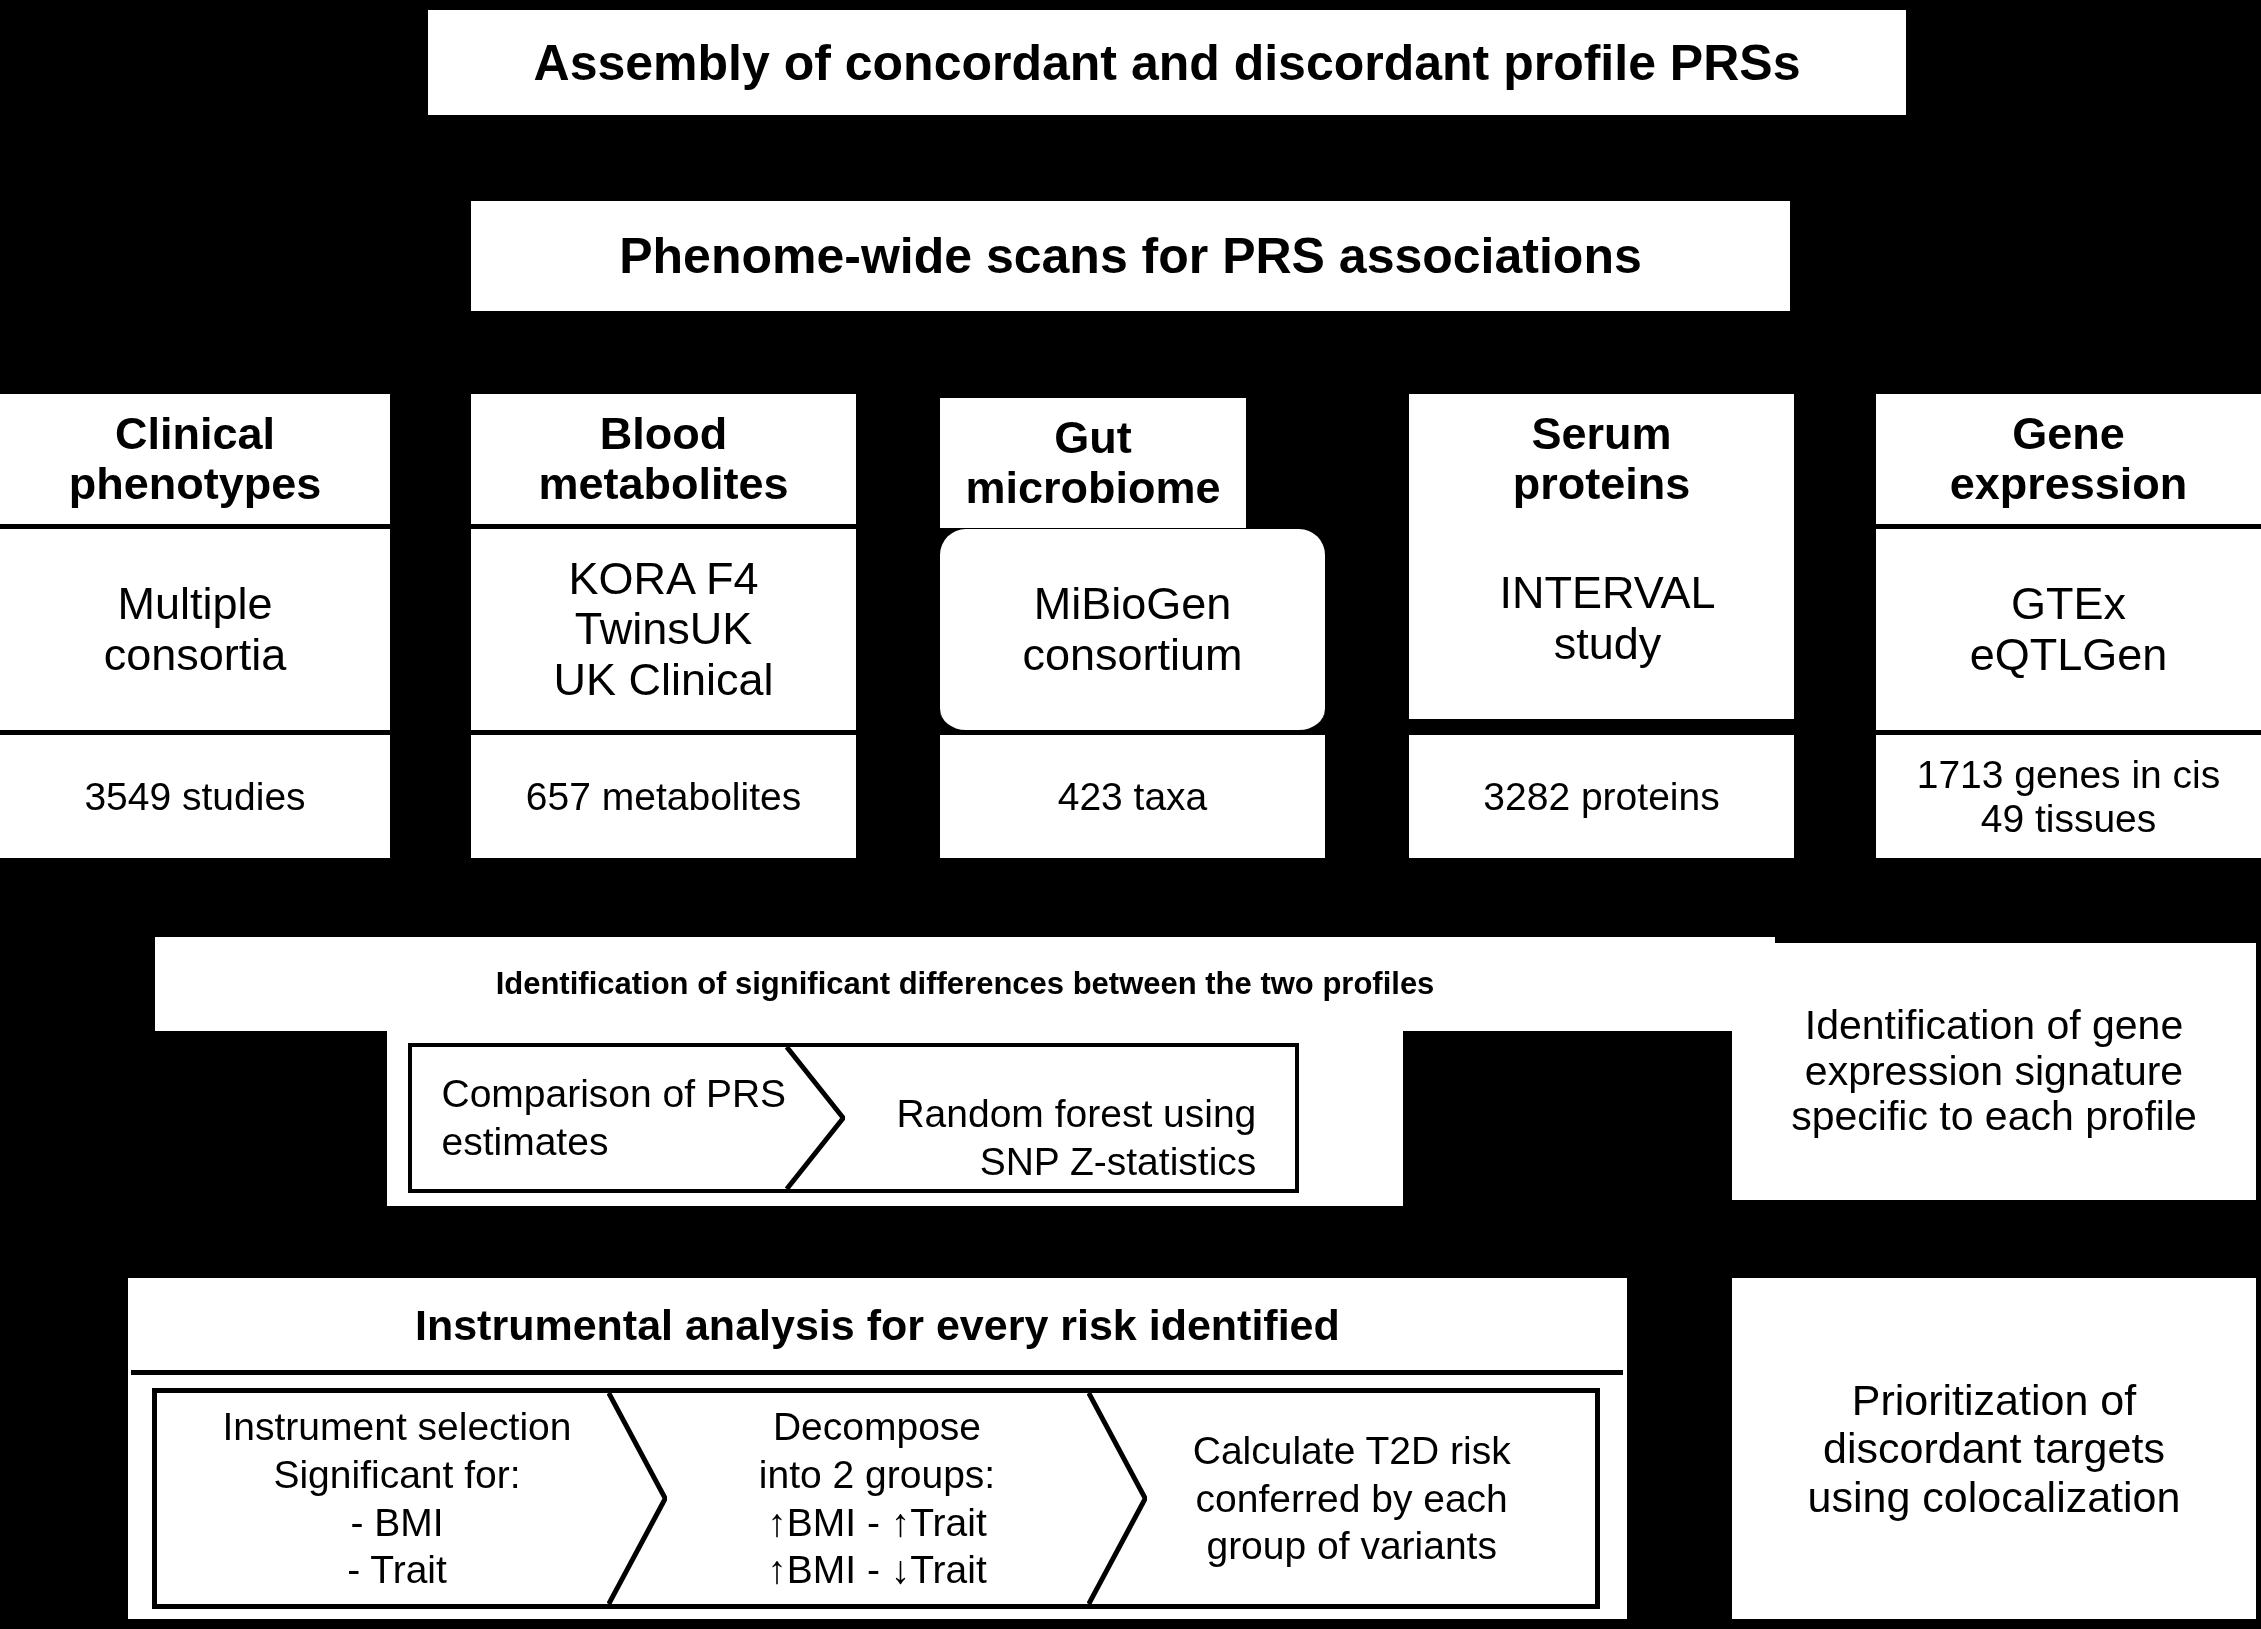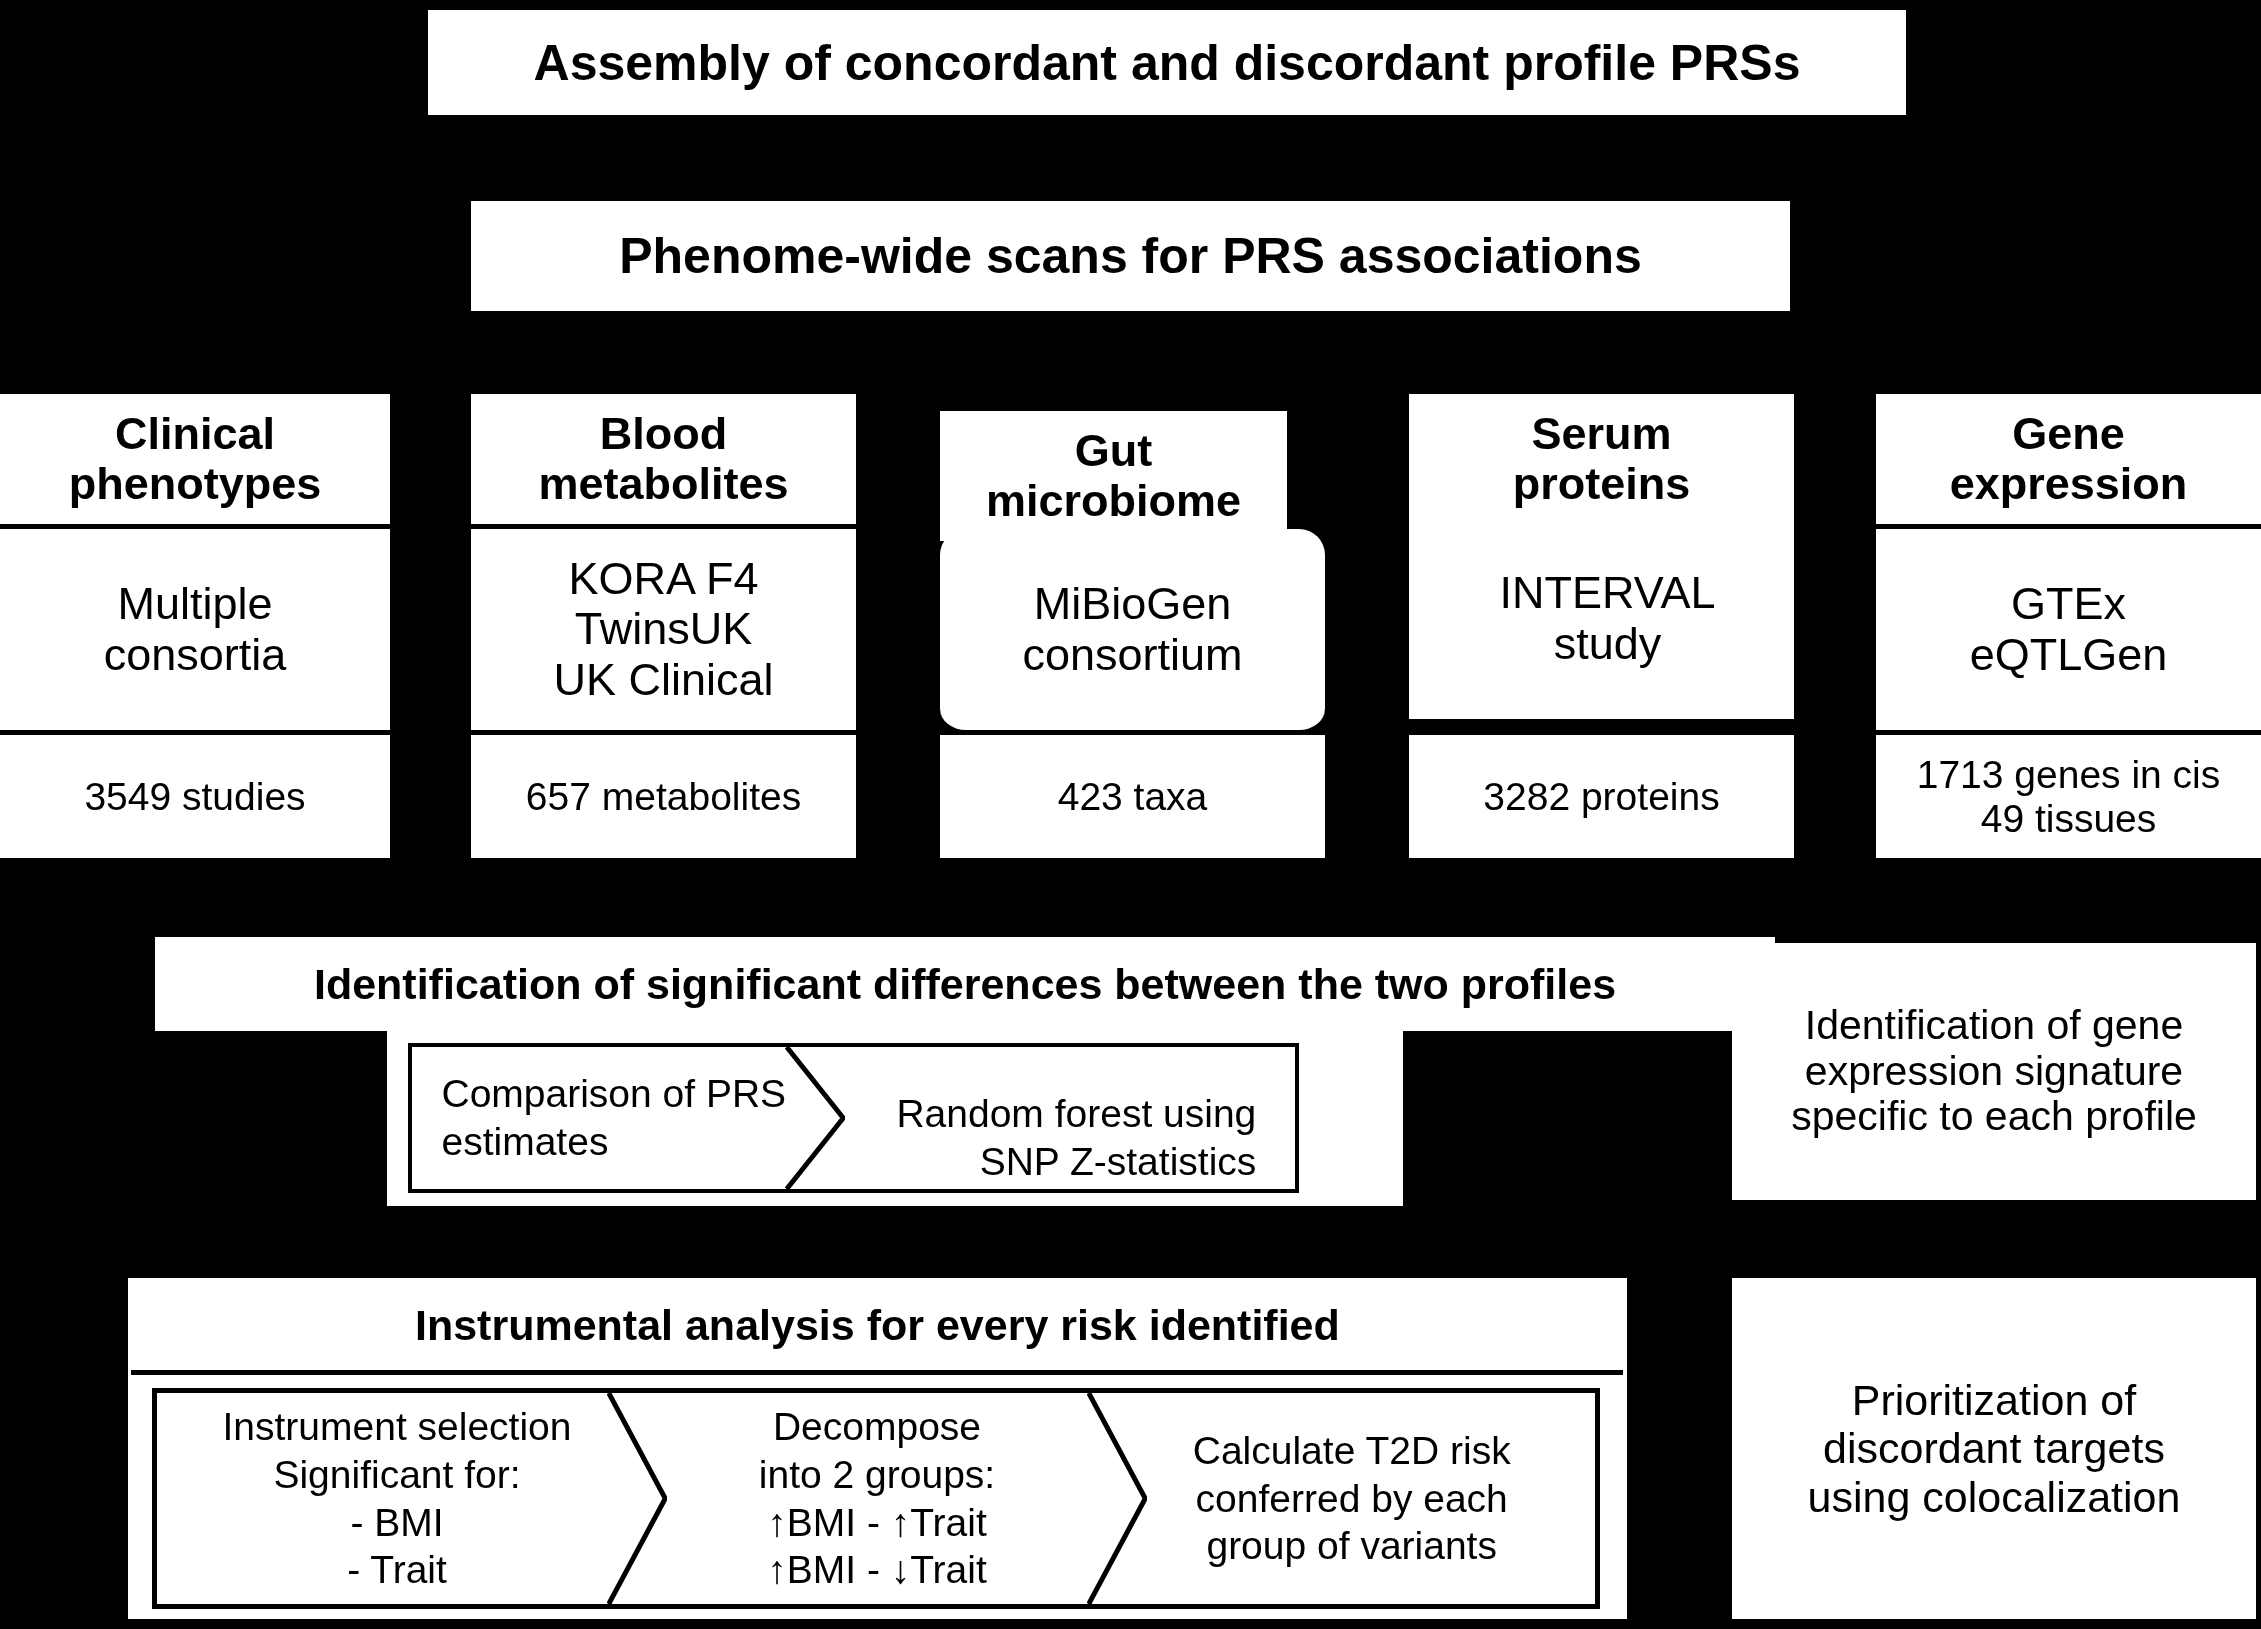--- a/index.html
+++ b/index.html
@@ -46,21 +46,21 @@
     font-size: 45px; font-weight: normal;
     border-bottom: 5.1px solid #000;
   }
   .col-count {
     font-size: 39px; font-weight: normal;
   }
 
   
   #title-identification {
     left: 155px; top: 937px; width: 1620px; height: 94px;
-    font-size: 43px; font-weight: bold;
+    font-size: 31px; font-weight: bold;
   }
   #chevron-outer-mid {
     left: 387px; top: 1030px; width: 1016px; height: 176px;
     background: #ffffff;
     position: absolute;
     box-sizing: border-box;
   }
   #chevron-inner-mid {
     position: absolute;
     left: 21.4px; top: 13px; width: 891px; height: 150px;
@@ -176,21 +176,21 @@
   <span>
     <span>KORA F4</span><br>
     <span>TwinsUK</span><br>
     <span>UK Clinical</span>
   </span>
 </div>
 <div class="box col-count" style="left:471px; top:735px; width:385px; height:123px;">
   <span>657 metabolites</span>
 </div>
 
-<div class="box col-head" style="left:940px; top:411px; width:347px; height:135px;">
+<div class="box col-head" style="left:940px; top:398px; width:306px; height:135px;">
   <span>
     <span>Gut</span><br>
     <span>microbiome</span>
   </span>
 </div>
 <div class="box col-body" style="left:940px; top:529px; width:385px; height:206px;border-radius:26px;">
   <span>
     <span>MiBioGen</span><br>
     <span>consortium</span>
   </span>

